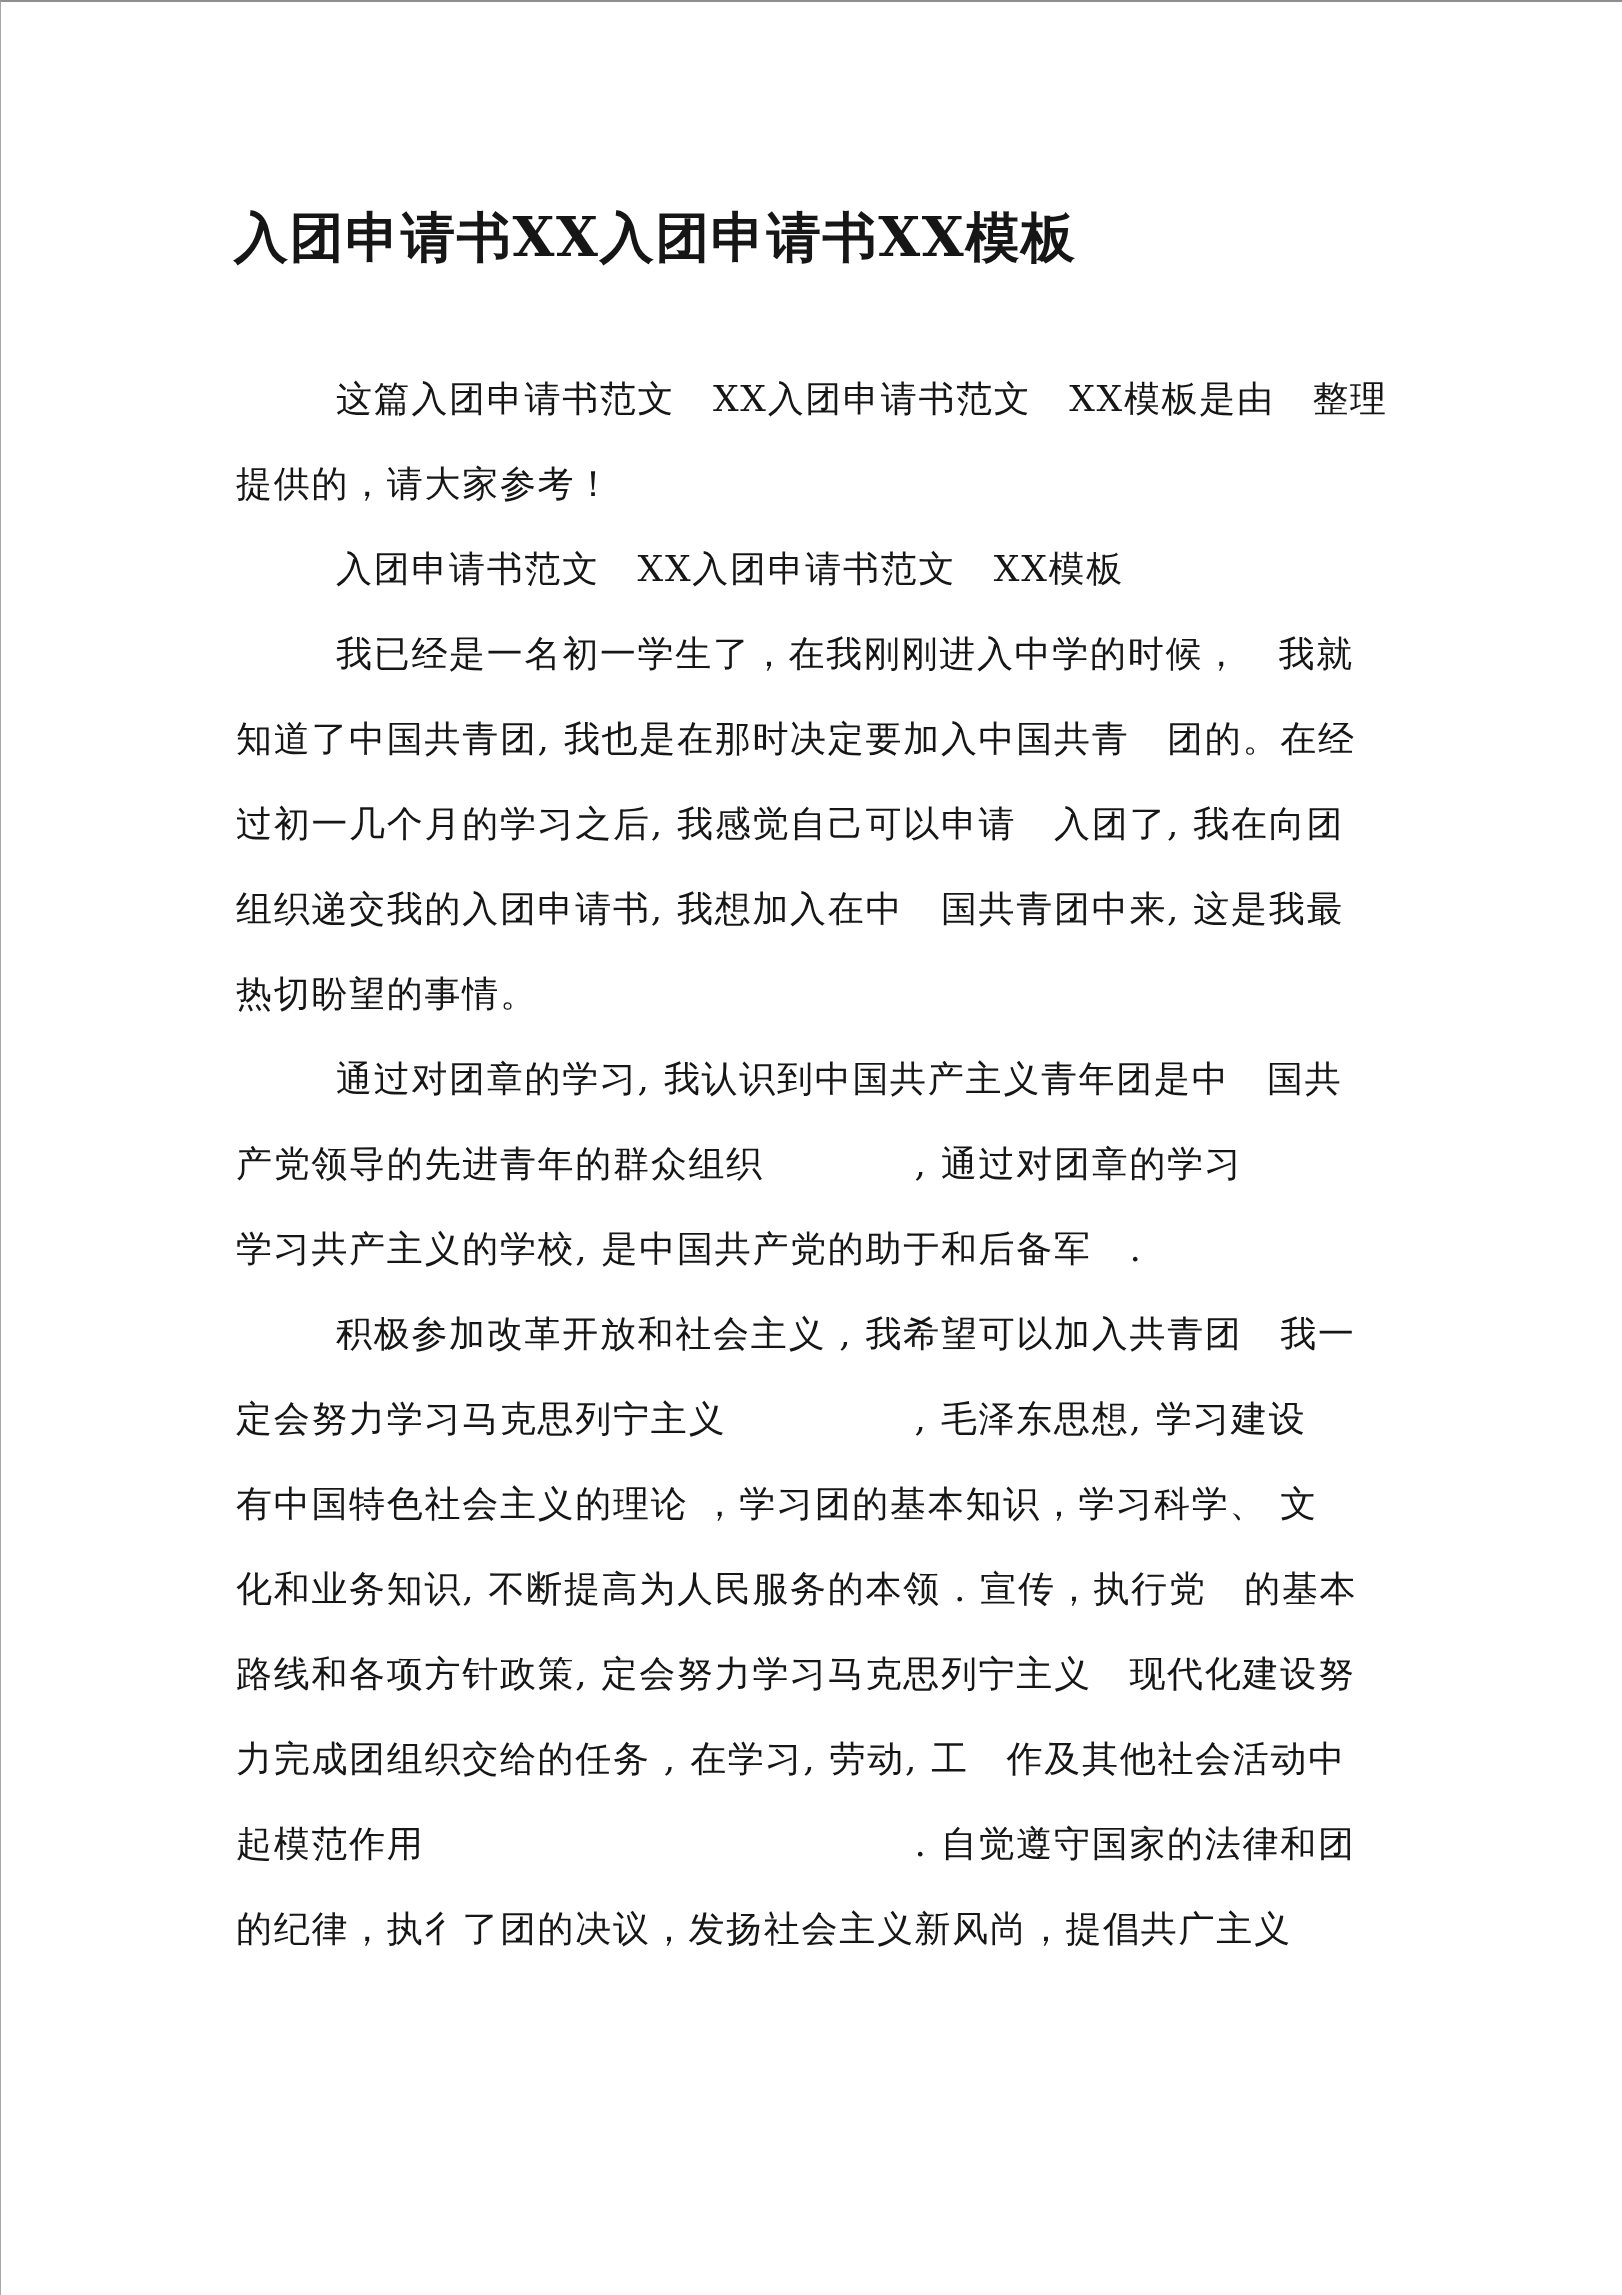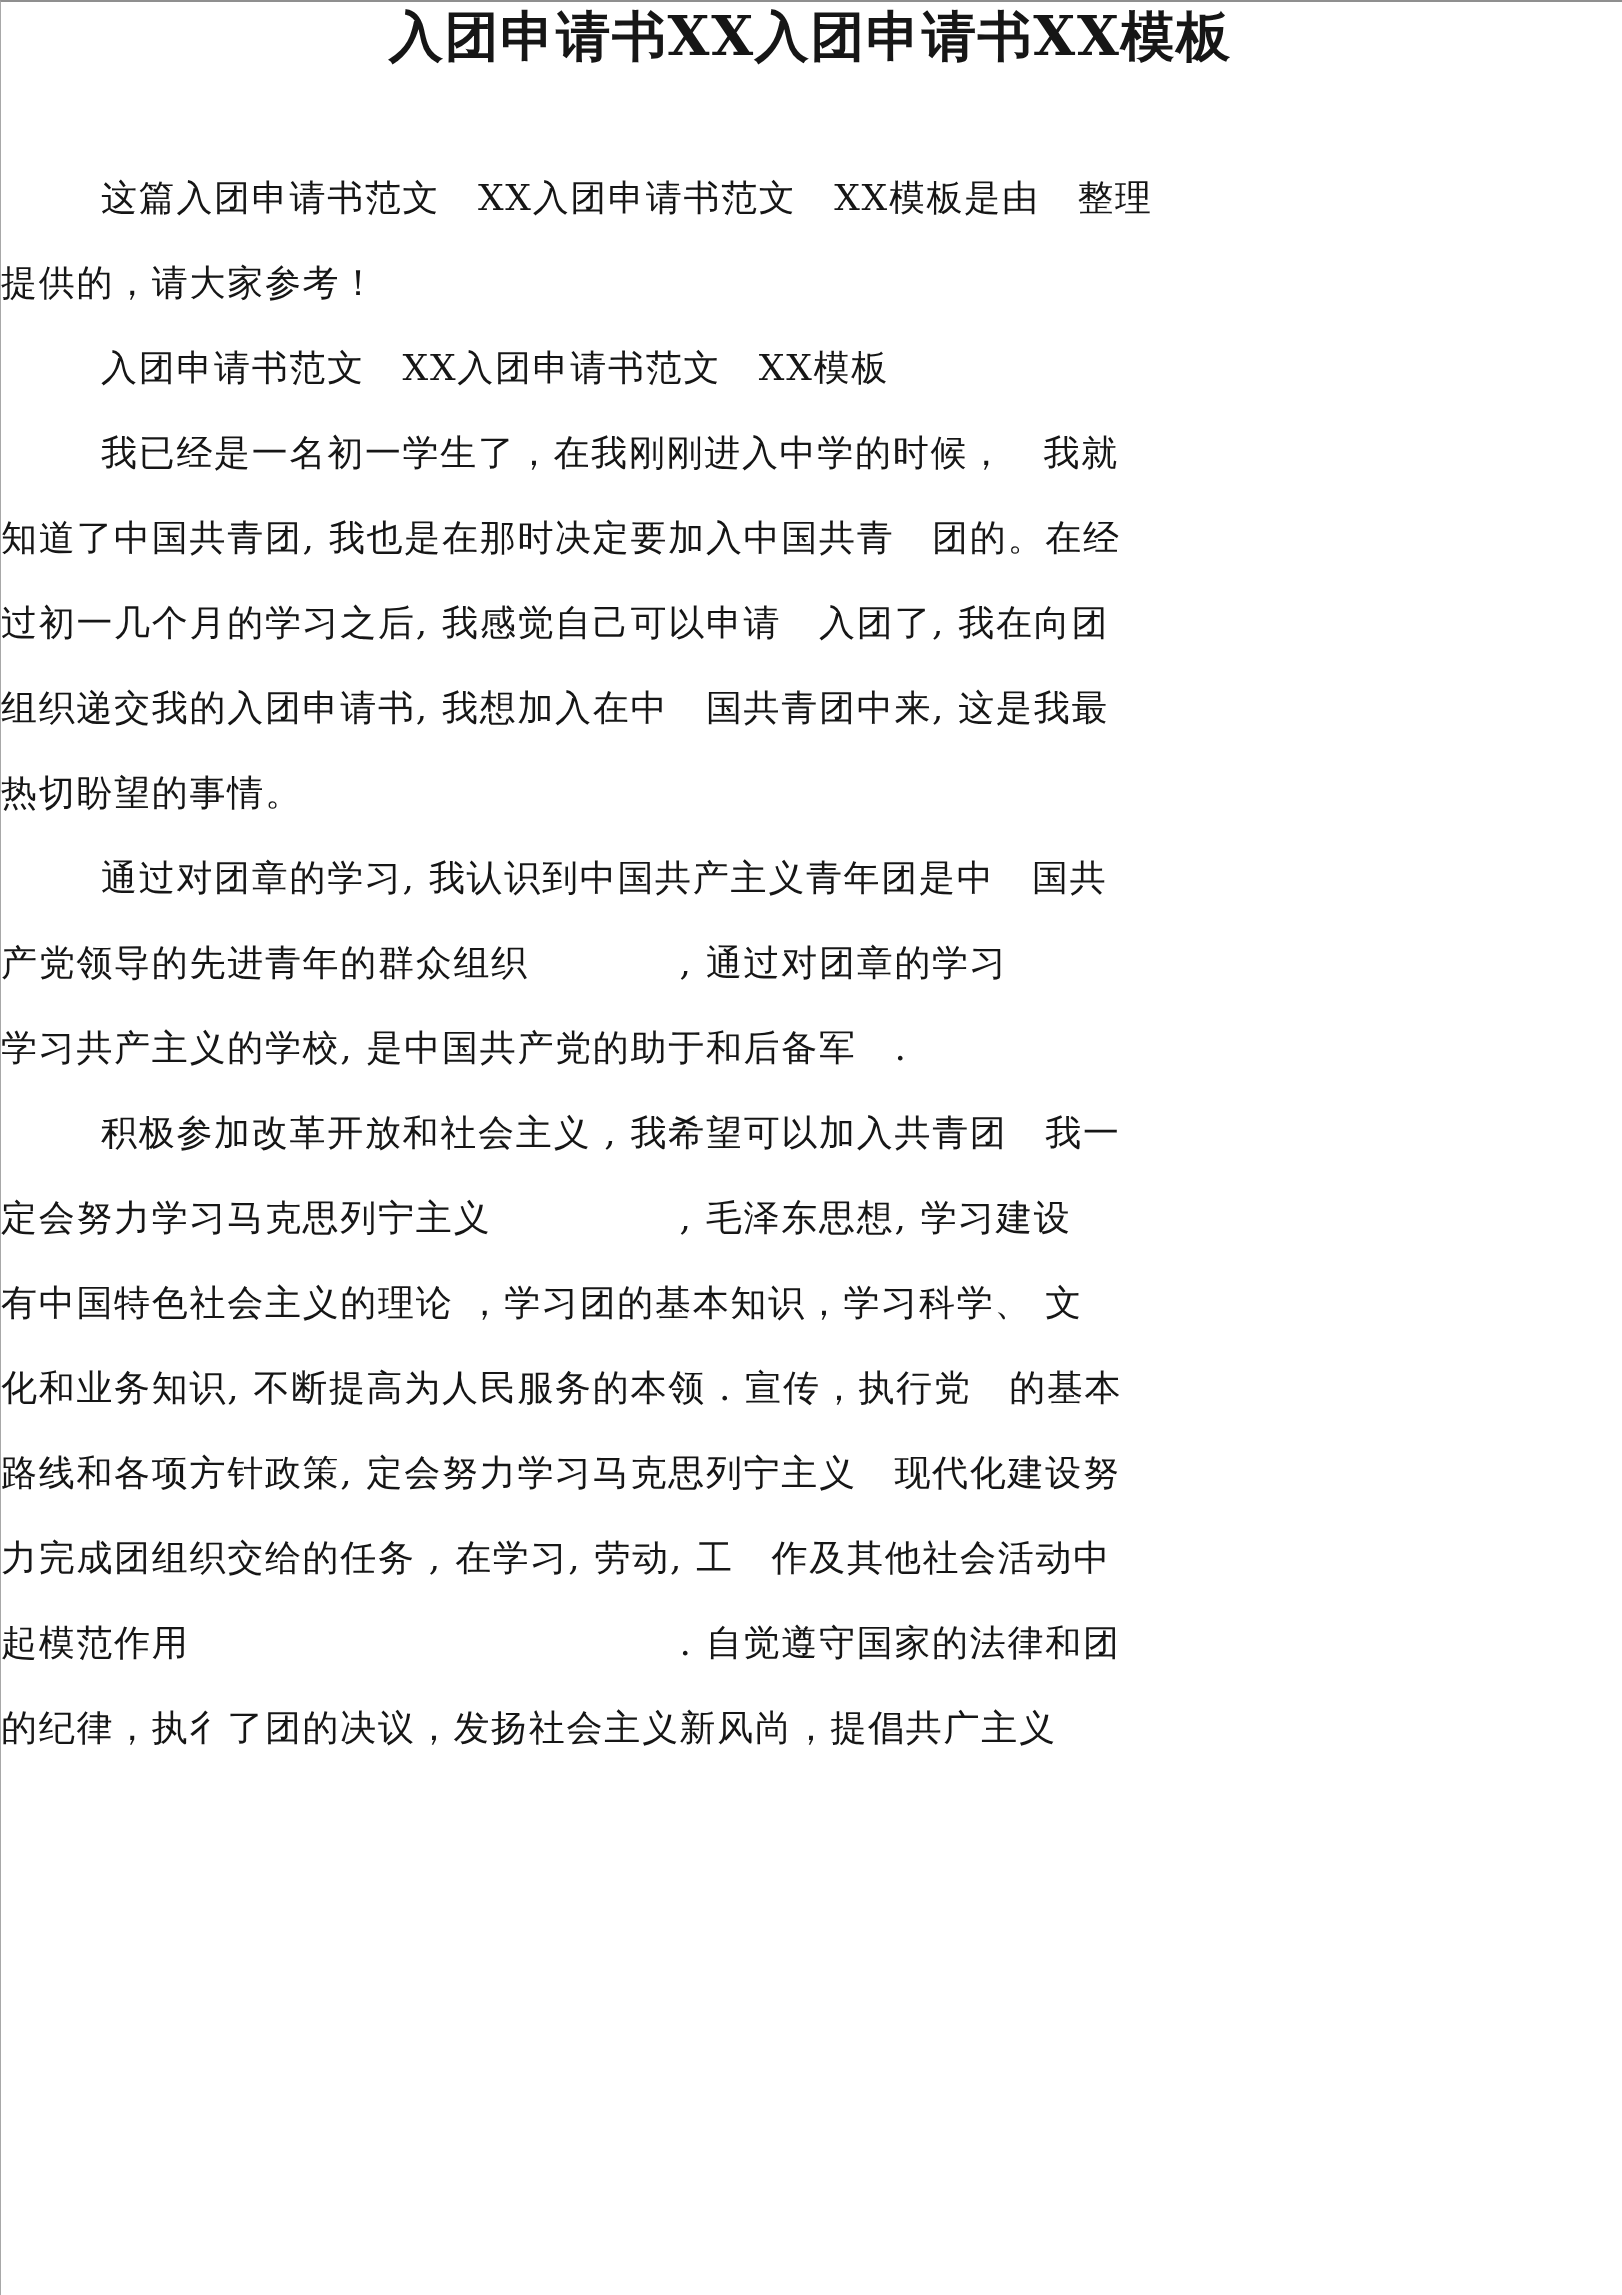--- a/index.html
+++ b/index.html
@@ -14,31 +14,33 @@
     box-sizing: border-box;
     background: #ffffff;
     border-top: 2.5px solid #8f8f8f;
     border-left: 1.7px solid #a8a8a8;
     font-family: "DejaVu Serif", "Liberation Serif", serif;
     color: #161616;
     overflow: hidden;
   }
   .doc-title {
     margin: 0 127px 0 233px;      
+    padding-top: 201px;
     width: 1153px;
     box-sizing: content-box;
-    text-align: center;
+    text-align: left;
     font-size: 54px;
     line-height: 68px;
     font-weight: 700;
     letter-spacing: 1.7px;
     white-space: pre;
   }
   .doc-body {
     margin-top: 85px;
+    padding-left: 235px;
   }
   .line {
     height: 85px;
     line-height: 85px;
     font-size: 36px;
     letter-spacing: 1.7px;
     white-space: pre;
   }
   .line.indent {
     padding-left: 100px;

